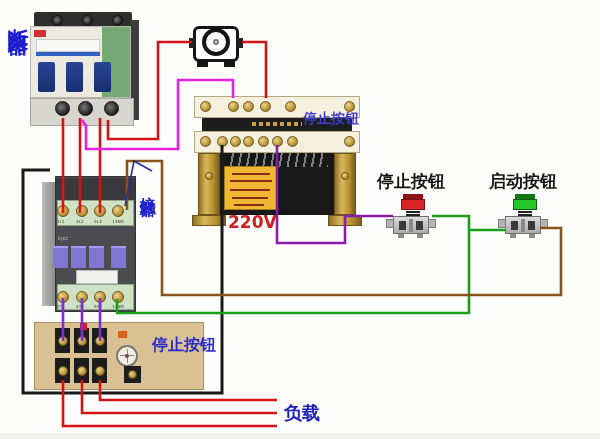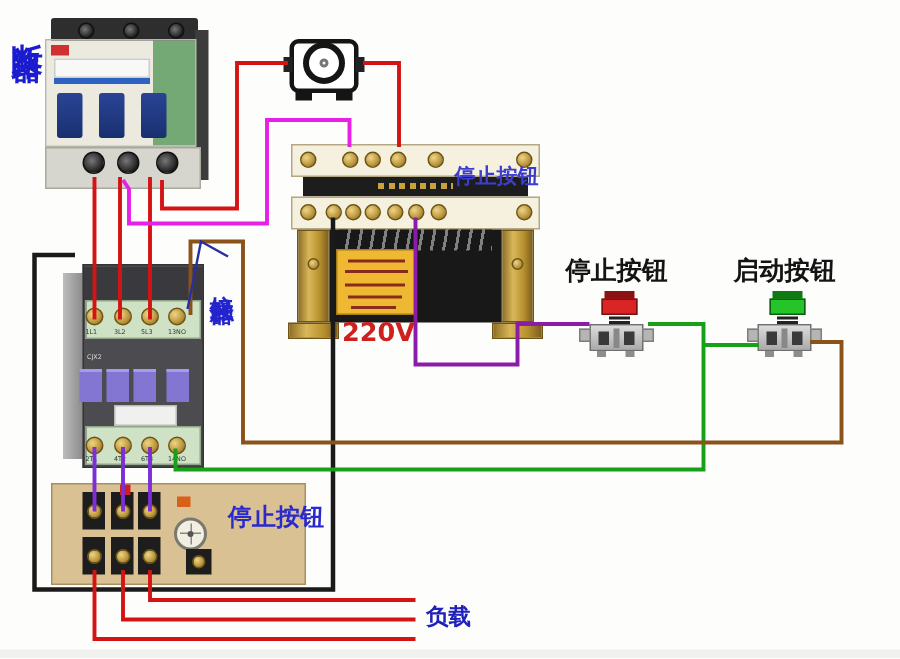--- a/index.html
+++ b/index.html
@@ -201,16 +201,16 @@
     <div class="abs" style="left:31px;top:42px;width:6px;height:4px;background:#8d8d8d;"></div>
   </div>
 
   <div class="lbl vert" style="left: 7px; top: 12px; font-size: 21px; color: rgb(27, 27, 208);">断路器</div>
   <div class="lbl" style="left: 303px; top: 111px; font-size: 14px; color: rgb(60, 60, 207);">停止按钮</div>
   <div class="lbl" style="left: 228px; top: 214px; font-size: 17px; color: rgb(207, 32, 32);">220V</div>
   <div class="lbl" style="left: 377px; top: 173px; font-size: 17px; color: rgb(20, 20, 20);">停止按钮</div>
   <div class="lbl" style="left: 489px; top: 173px; font-size: 17px; color: rgb(20, 20, 20);">启动按钮</div>
   <div class="lbl vert" style="left: 139px; top: 184px; font-size: 16px; letter-spacing: 2px; color: rgb(36, 36, 204);">接触器</div>
   <div class="lbl" style="left: 152px; top: 337px; font-size: 16px; color: rgb(42, 42, 204);">停止按钮</div>
-  <div class="lbl" style="left: 284px; top: 404px; font-size: 15px; color: rgb(32, 32, 187);">负载</div>
+  <div class="lbl" style="left: 284px; top: 404px; font-size: 18px; color: rgb(32, 32, 187);">负载</div>
 
   <div class="abs" style="left:0;top:433px;width:600px;height:6px;background:#f1f1ee;z-index:1;"></div>
 </div>
 
 </body></html>

